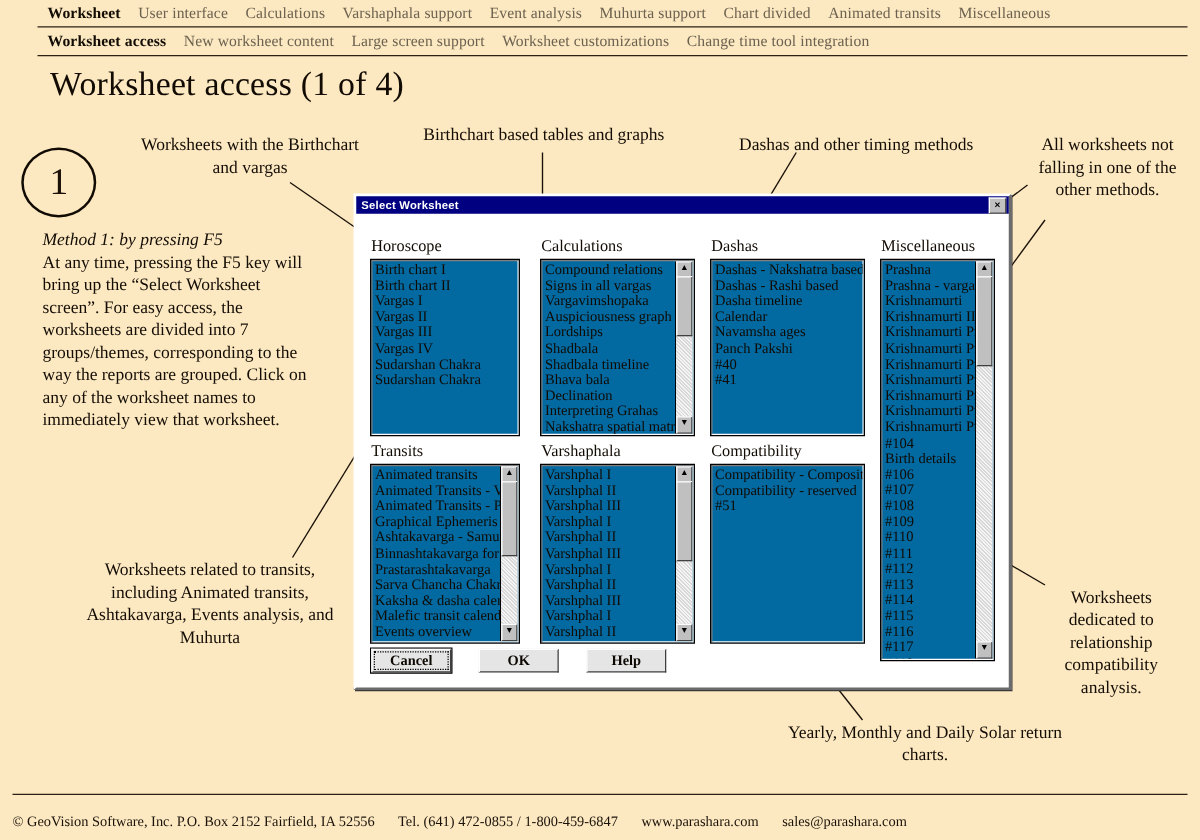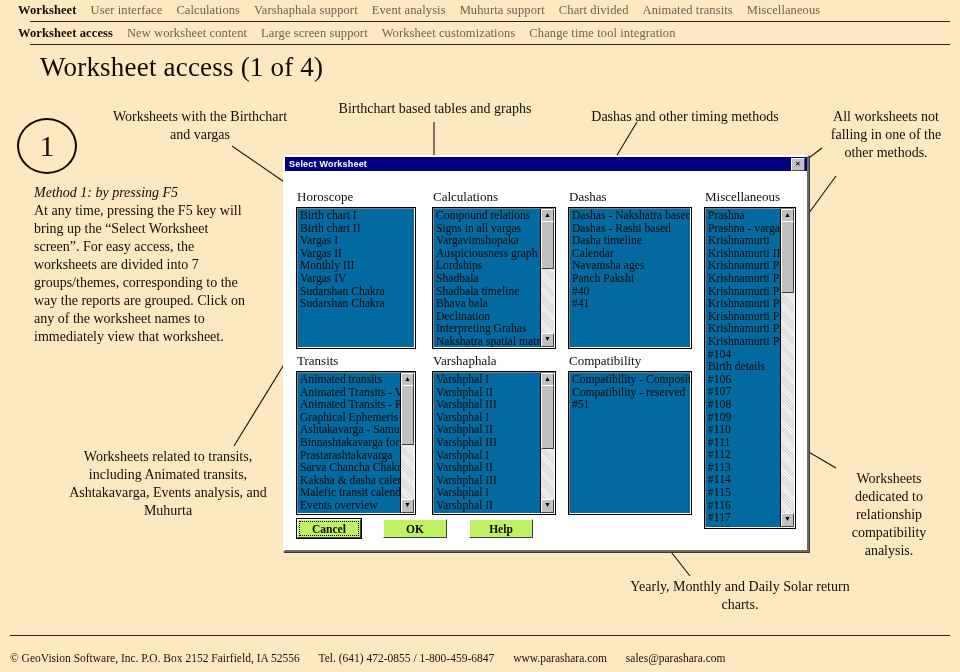--- a/index.html
+++ b/index.html
@@ -12,21 +12,21 @@
     color: #1a1008;
     position: relative;
     overflow: hidden;
   }
   .page { position: absolute; inset: 0; }
 
   
   .navbar {
     position: absolute; left: 0; right: 0;
     display: flex; align-items: baseline;
-    padding-left: 18px;
+    padding-left: 38px;
     font-size: 12.5px;
     white-space: nowrap;
   }
   .navbar.row1 { top: 3px; }
   .navbar.row2 { top: 26px; }
   .navbar .item { margin-right: 14px; color: #6d6250; letter-spacing: .1px; }
   .navbar .item.active { color: #120c04; font-weight: bold; }
   .navrule {
     position: absolute; left: 30px; right: 10px; height: 1px;
     background: #2b2013;
@@ -164,21 +164,21 @@
     border-top: 1px solid #ffffff;
     border-left: 1px solid #ffffff;
     border-right: 1px solid #404040;
     border-bottom: 1px solid #404040;
   }
 
   
   .btnrow { position: absolute; left: 12px; bottom: 10px; display: flex; gap: 22px; }
   .btn {
     width: 62px; height: 17px;
-    background: #bef264;
+    background: #e5e5e5;
     border-top: 1px solid #ffffff;
     border-left: 1px solid #ffffff;
     border-right: 1px solid #404040;
     border-bottom: 1px solid #404040;
     font-family: "Liberation Serif", serif;
     font-size: 11.5px; font-weight: bold;
     display: flex; align-items: center; justify-content: center;
     color: #0d0802;
   }
   .btn.focused { outline: 1px dotted #000; outline-offset: -3px; box-shadow: 0 0 0 1px #000; }
@@ -261,21 +261,21 @@
     </div>
     <div class="dlg-body" id="dlgbody">
       <div class="group" style="left: 12px; top: 18px; width: 118px;">
           <div class="g-label">Horoscope</div>
           <div class="listbox" style="height: 138px;">
             <div class="items">
               <div class="li">Birth chart I</div>
               <div class="li">Birth chart II</div>
               <div class="li">Vargas I</div>
               <div class="li">Vargas II</div>
-              <div class="li">Monthly III</div>
+              <div class="li">Vargas III</div>
               <div class="li">Vargas IV</div>
               <div class="li">Sudarshan Chakra</div>
               <div class="li">Sudarshan Chakra</div>
             </div>
           </div>
         </div>
         <div class="group" style="left: 148px; top: 18px; width: 122px;">
           <div class="g-label">Calculations</div>
           <div class="listbox" style="height: 138px;">
             <div class="items" style="right: 14px;">

